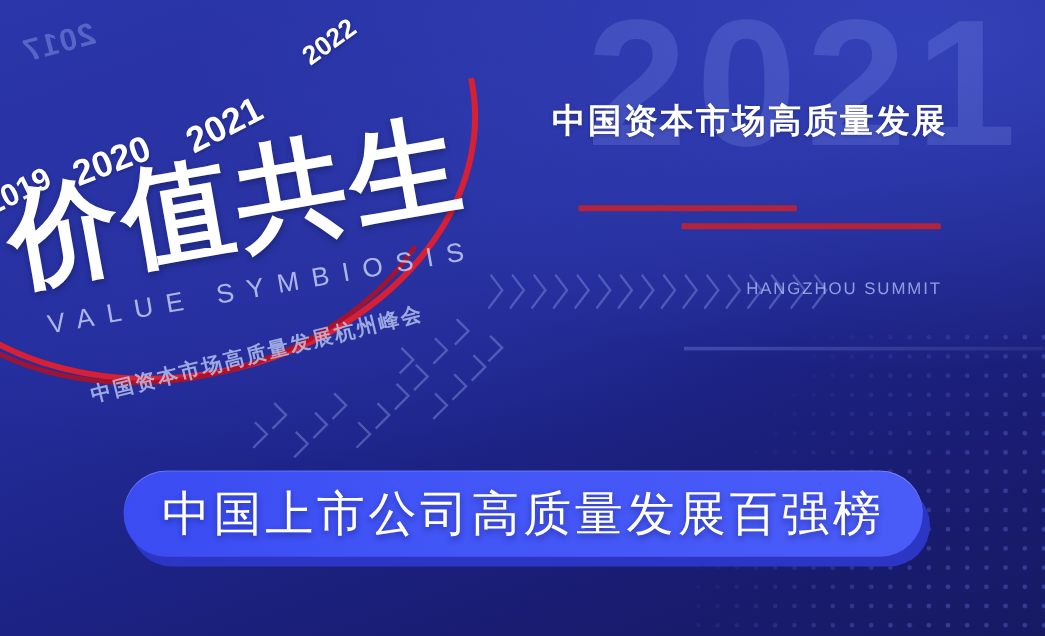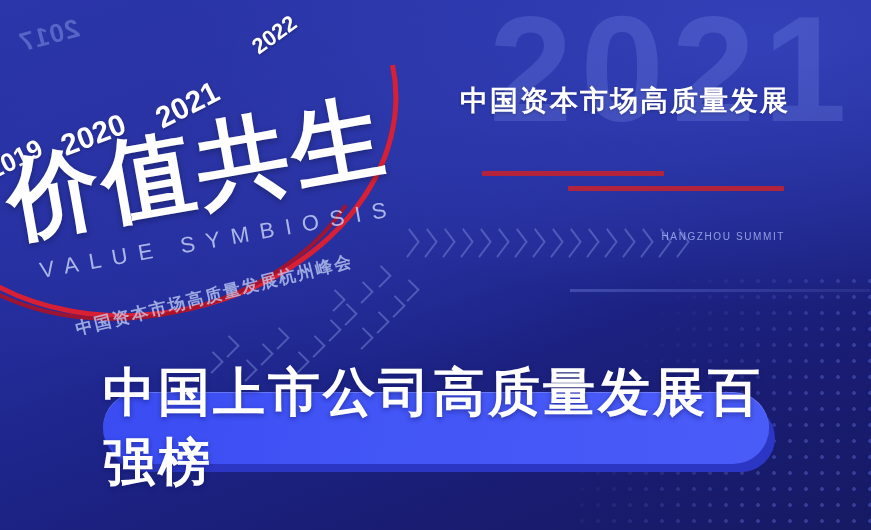--- a/index.html
+++ b/index.html
@@ -37,21 +37,21 @@
     color:#ffffff;font-weight:700;font-size:28px;letter-spacing:2px;
     line-height:1.35;text-shadow:0 1px 3px rgba(0,0,0,.25);padding-left:20px;
   }
   .redbar{position:absolute;height:5px;background:#b3243c;border-radius:1px;}
   .redbar.a{left:482px;top:171px;width:182px;}
   .redbar.b{left:568px;top:186px;width:216px;}
 
   
   .eng{
     position:absolute;left:520px;top:228px;width:265px;text-align:right;
-    color:rgba(188,201,255,.72);font-size:10px;letter-spacing:1.6px;line-height:1.72;
+    color:rgba(188,201,255,.72);font-size:14px;letter-spacing:1.6px;line-height:1.72;
   }
   .hairline{position:absolute;left:570px;top:289px;width:300px;height:3px;
     background:linear-gradient(90deg,rgba(150,170,255,.28),rgba(150,170,255,.10));}
 
   
   .chevstrip{position:absolute;left:400px;top:228px;width:340px;height:30px;
     display:flex;align-items:center;gap:1px;opacity:.42;pointer-events:none;}
   .chevstrip i{display:block;width:17px;height:20px;flex:0 0 auto;
     border-right:2.5px solid rgba(170,190,255,.75);
     border-top:2.5px solid rgba(170,190,255,.75);
@@ -105,21 +105,21 @@
   .pillwrap{position:absolute;left:103px;top:392px;width:672px;height:80px;}
   .pillshadow{position:absolute;left:6px;top:12px;width:666px;height:68px;
     border-radius:40px;background:#2b36c4;}
   .pill{
     position:absolute;left:0;top:0;width:666px;height:72px;border-radius:40px;
     background:linear-gradient(100deg,#3a4cf2 0%,#4356f6 45%,#4a5cf8 100%);
     display:flex;align-items:center;justify-content:center;
     box-shadow:inset 0 1px 0 rgba(255,255,255,.22);
   }
   .pill span{
-    color:#fff;font-size:52px;font-weight:700;letter-spacing:3px;
+    color:#fff;font-size:40px;font-weight:400;letter-spacing:3px;
     text-shadow:0 2px 5px rgba(10,16,90,.45);
   }
 </style>
 </head>
 <body>
 
 <div class="stage">
 
   <div class="dotgrid"></div>
 

